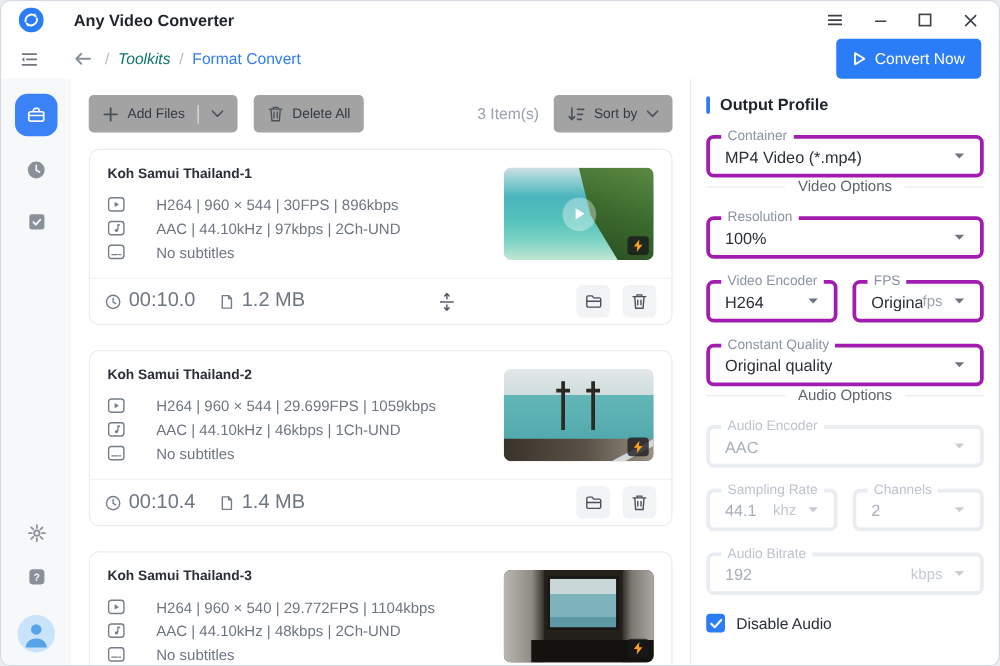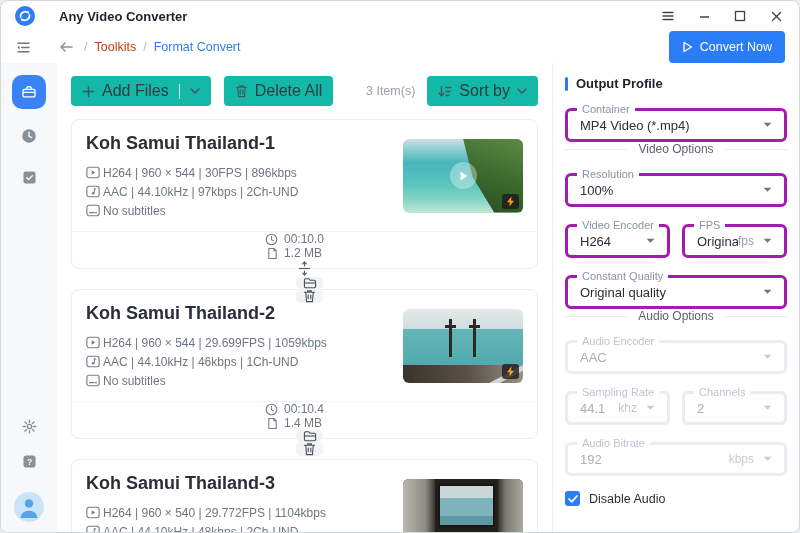--- a/index.html
+++ b/index.html
@@ -12,54 +12,54 @@
   .app-title{font-size:13px;font-weight:bold;color:#1f242b;margin-left:24px;}
   .tb-spacer{flex:1;}
   .winbtn{width:18px;height:18px;display:flex;align-items:center;justify-content:center;color:#3c4148;margin-left:18px;cursor:default;}
 
   
   .navrow{height:32px;display:flex;align-items:center;padding:0 14px;background:#fff;flex:none;}
   .collapse-btn{color:#6f7680;display:flex;align-items:center;}
   .back-btn{color:#8a919b;margin-left:26px;display:flex;align-items:center;}
   .crumbs{display:flex;align-items:center;gap:7px;font-size:12.5px;margin-left:10px;}
   .crumb-sep{color:#b6bcc4;}
-  .crumb-muted{color:#c2410c;}
+  .crumb-muted{color:#0f766e;font-style:italic;}
   .crumb-active{color:#2e7cf6;font-weight:500;}
   .convert-btn{height:26px;background:#2b7cf7;color:#fff;border-radius:4px;display:inline-flex;align-items:center;gap:7px;padding:16px 13px;font-size:12.5px;font-weight:500;cursor:pointer;}
 
   
   .body{flex:1;display:flex;min-height:0;}
   .sidebar{width:56px;background:#f6f8fa;display:flex;flex-direction:column;align-items:center;padding:12px 0 10px;flex:none;}
   .side-active{width:34px;height:34px;background:#3b82f6;border-radius:10px;display:flex;align-items:center;justify-content:center;color:#fff;margin-bottom:18px;}
   .side-icon{color:#8a909a;margin-bottom:24px;display:flex;}
   .side-spacer{flex:1;}
   .avatar{width:30px;height:30px;border-radius:50%;background:#c9e4fa;display:flex;align-items:center;justify-content:center;overflow:hidden;color:#57a3ea;margin-top:22px;}
 
   
   .list{flex:1;padding:13px 14px 0 14px;border-right:1px solid #eceff2;min-width:0;overflow:hidden;}
   .toolbar{display:flex;align-items:center;margin-bottom:13px;}
-  .tbtn{height:30px;background:#14b8a6;border-radius:4px;display:inline-flex;align-items:center;padding:0 11px;font-size:16px;color:#333a43;gap:7px;cursor:pointer;}
+  .tbtn{height:30px;background:#a3a3a3;border-radius:4px;display:inline-flex;align-items:center;padding:0 11px;font-size:11px;color:#333a43;gap:7px;cursor:pointer;}
   .tbtn .vdiv{width:1px;height:15px;background:#dde0e4;margin:0 3px;}
   .tbtn svg{color:#4a515b;}
   .chev{color:#8a919b;}
   .tb-gap{width:13px;}
   .count{flex:1;text-align:right;font-size:12.5px;color:#9aa2ad;margin-right:12px;}
 
   .card{border:1px solid #ebedf1;border-radius:8px;margin-bottom:20px;background:#fff;}
   .card-main{display:flex;padding:11px 14px;gap:14px;}
   .card-info{flex:1;min-width:0;}
-  .card-title{font-size:18px;font-weight:600;color:#2a2f37;margin:2px 0 9px;}
-  .meta{display:flex;align-items:center;gap:3px;font-size:12px;color:#6e7682;height:19px;}
+  .card-title{font-size:11px;font-weight:600;color:#2a2f37;margin:2px 0 9px;}
+  .meta{display:flex;align-items:center;gap:25px;font-size:12px;color:#6e7682;height:19px;}
   .meta svg{color:#757d88;flex:none;}
   .thumb{width:120px;height:74px;border-radius:6px;position:relative;overflow:hidden;flex:none;align-self:center;cursor:pointer;}
   .layer{position:absolute;}
   .badge{position:absolute;right:4px;bottom:4px;width:17px;height:15px;background:rgba(24,24,28,.78);border-radius:3px;display:flex;align-items:center;justify-content:center;}
   .playover{position:absolute;left:50%;top:50%;width:27px;height:27px;margin:-13.5px 0 0 -13.5px;background:rgba(255,255,255,.35);border-radius:50%;display:flex;align-items:center;justify-content:center;}
 
-  .card-footer{border-top:1px solid #f0f2f5;height:37px;display:flex;align-items:center;padding:0 12px;font-size:12px;color:#6e7682;flex-direction:column;}
+  .card-footer{border-top:1px solid #f0f2f5;height:37px;display:flex;align-items:center;padding:0 12px;font-size:16px;color:#6e7682;}
   .f-item{display:flex;align-items:center;gap:6px;margin-right:20px;}
   .f-item svg{color:#757d88;}
   .f-center{flex:1;display:flex;justify-content:center;color:#555c66;}
   .iconbtn{width:27px;height:26px;background:#f1f3f5;border-radius:5px;display:flex;align-items:center;justify-content:center;color:#4a515b;margin-left:10px;cursor:pointer;}
 
   
   .t1-sea{inset:0;background:linear-gradient(180deg,#cfe0e4 0%,#8fcfd2 14%,#49b4bc 32%,#57c3bd 58%,#7ed3c4 80%,#c2e6d3 100%);}
   .t1-hill{inset:0;background:linear-gradient(200deg,#5c8a42 0%,#3c6a2e 40%,#203e1b 100%);clip-path:polygon(50% 0,100% 0,100% 100%,76% 100%,58% 52%);}
   .t2-sky{left:0;right:0;top:0;height:30%;background:linear-gradient(#e4e8e9,#cddcdd);}
   .t2-sea{left:0;right:0;top:28%;bottom:16%;background:linear-gradient(#63b6b7,#4fa8ac);}

